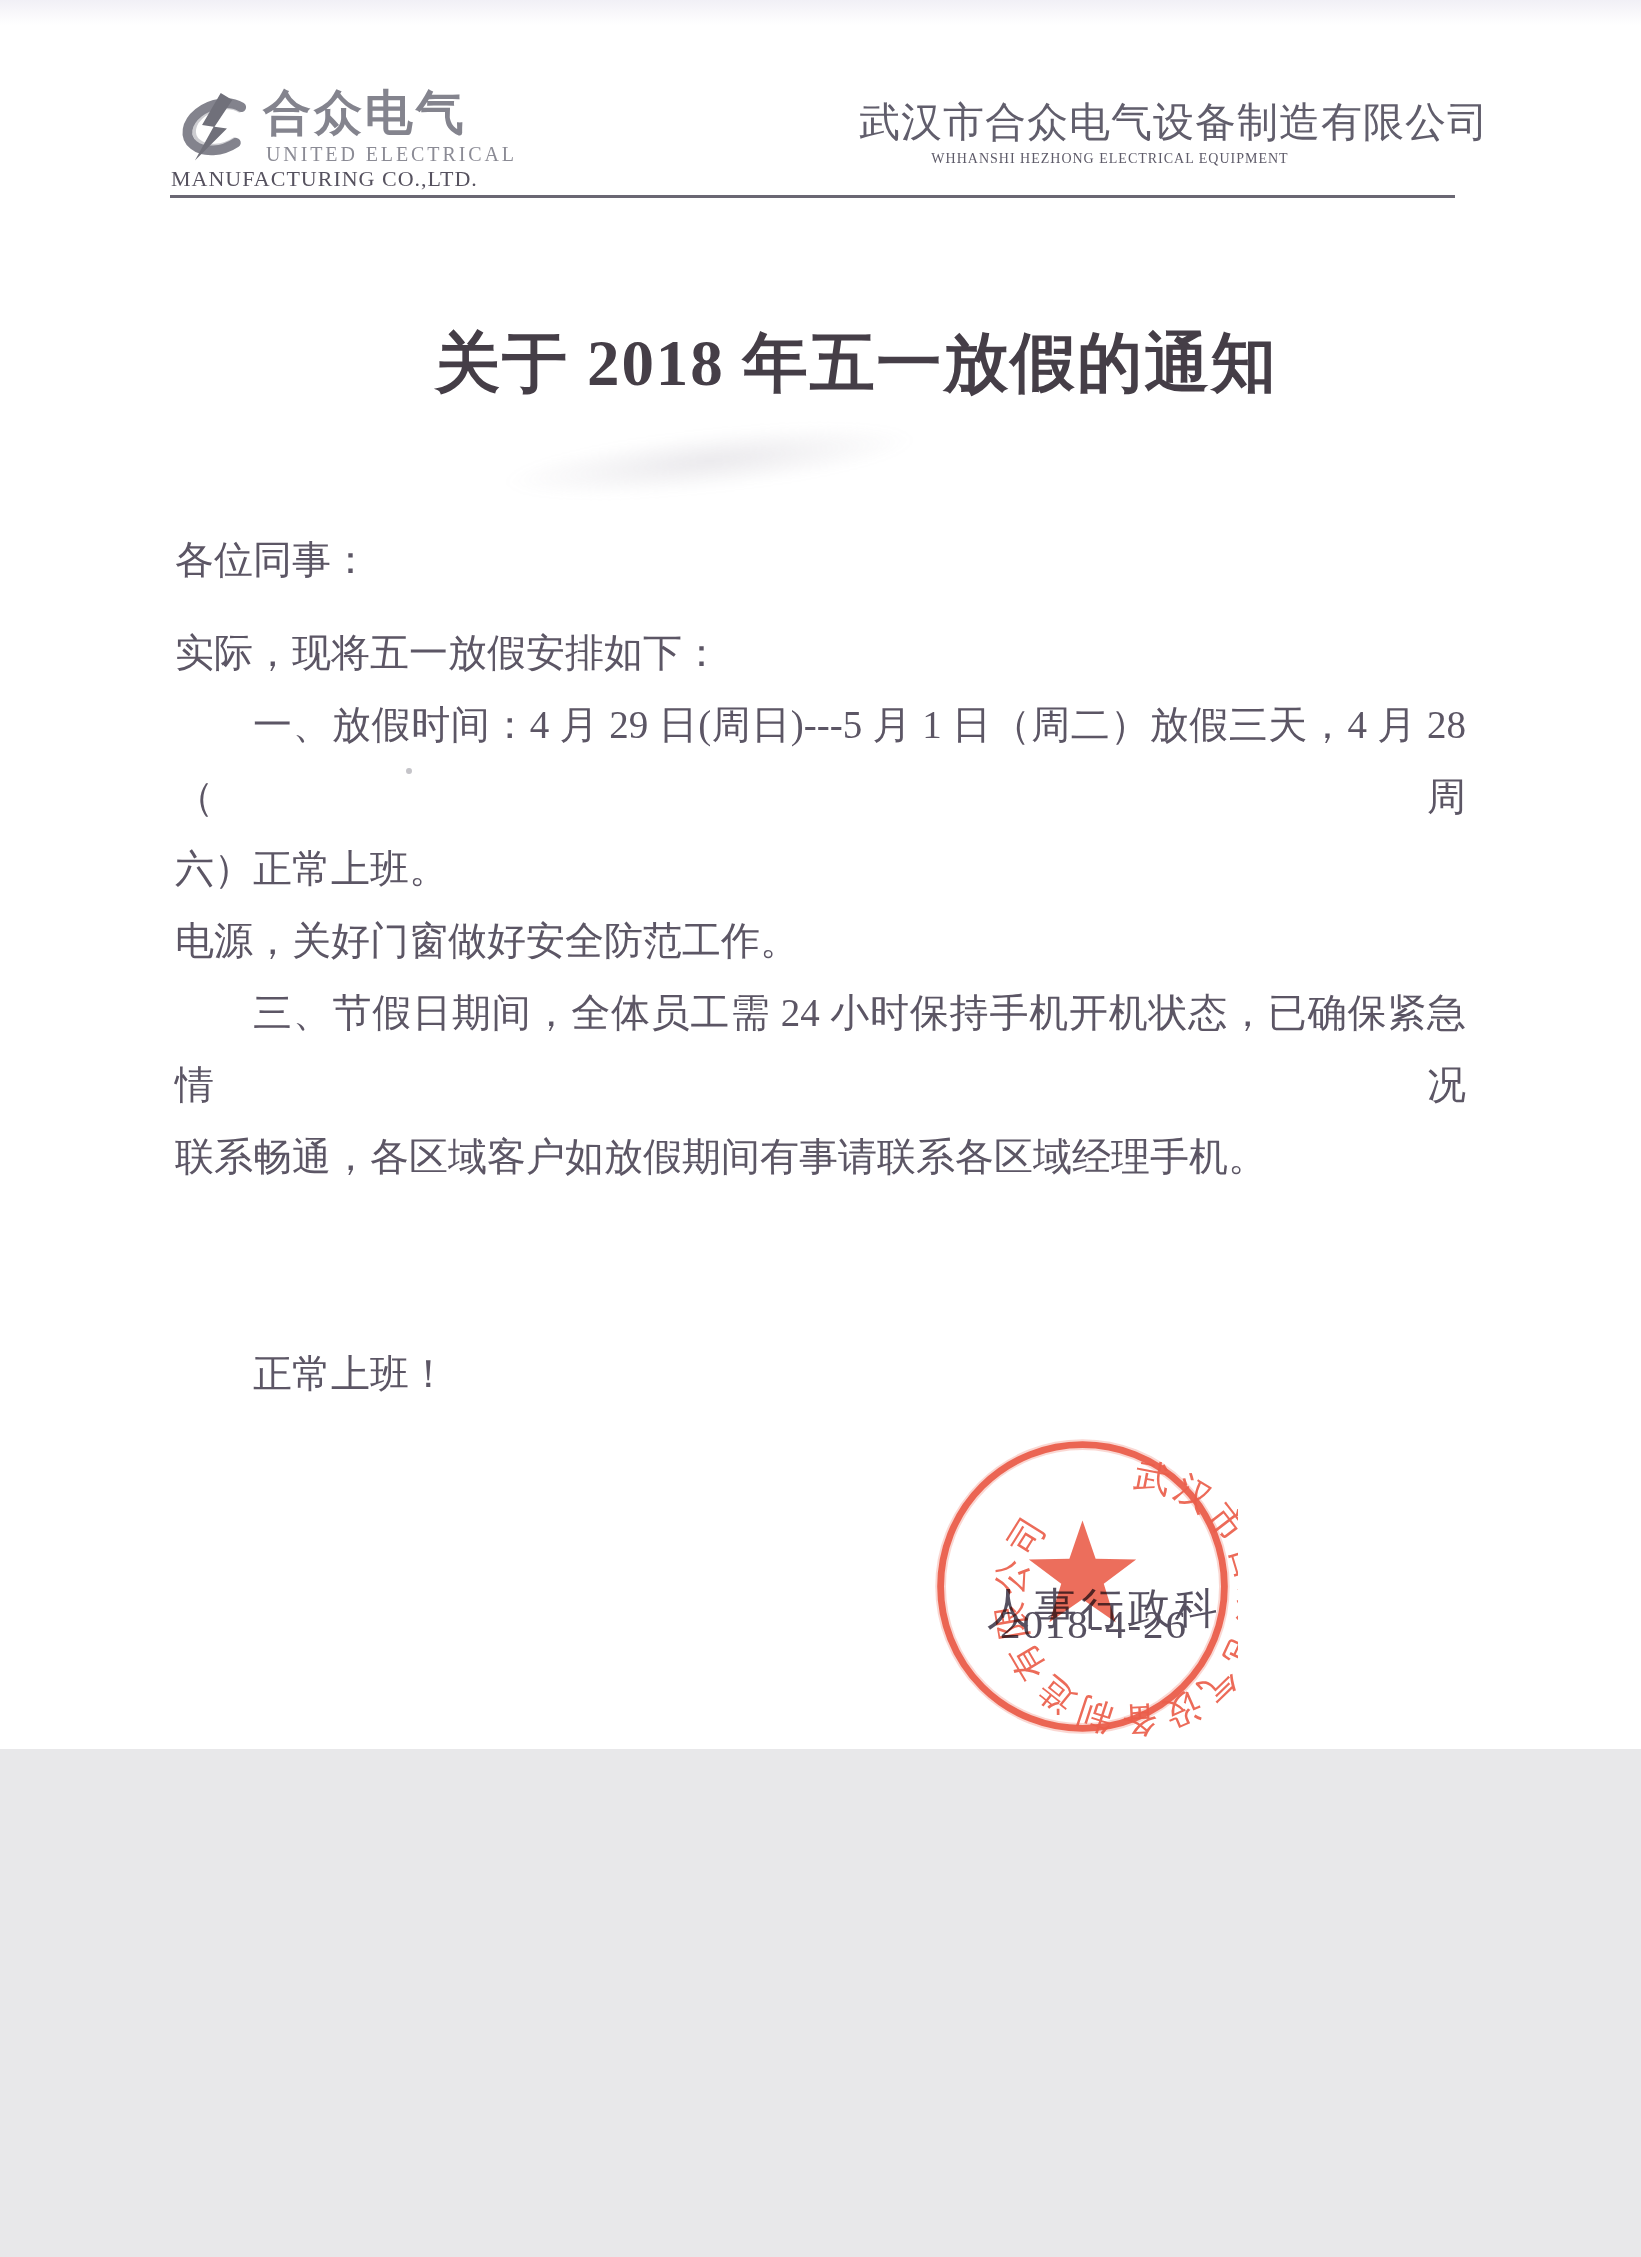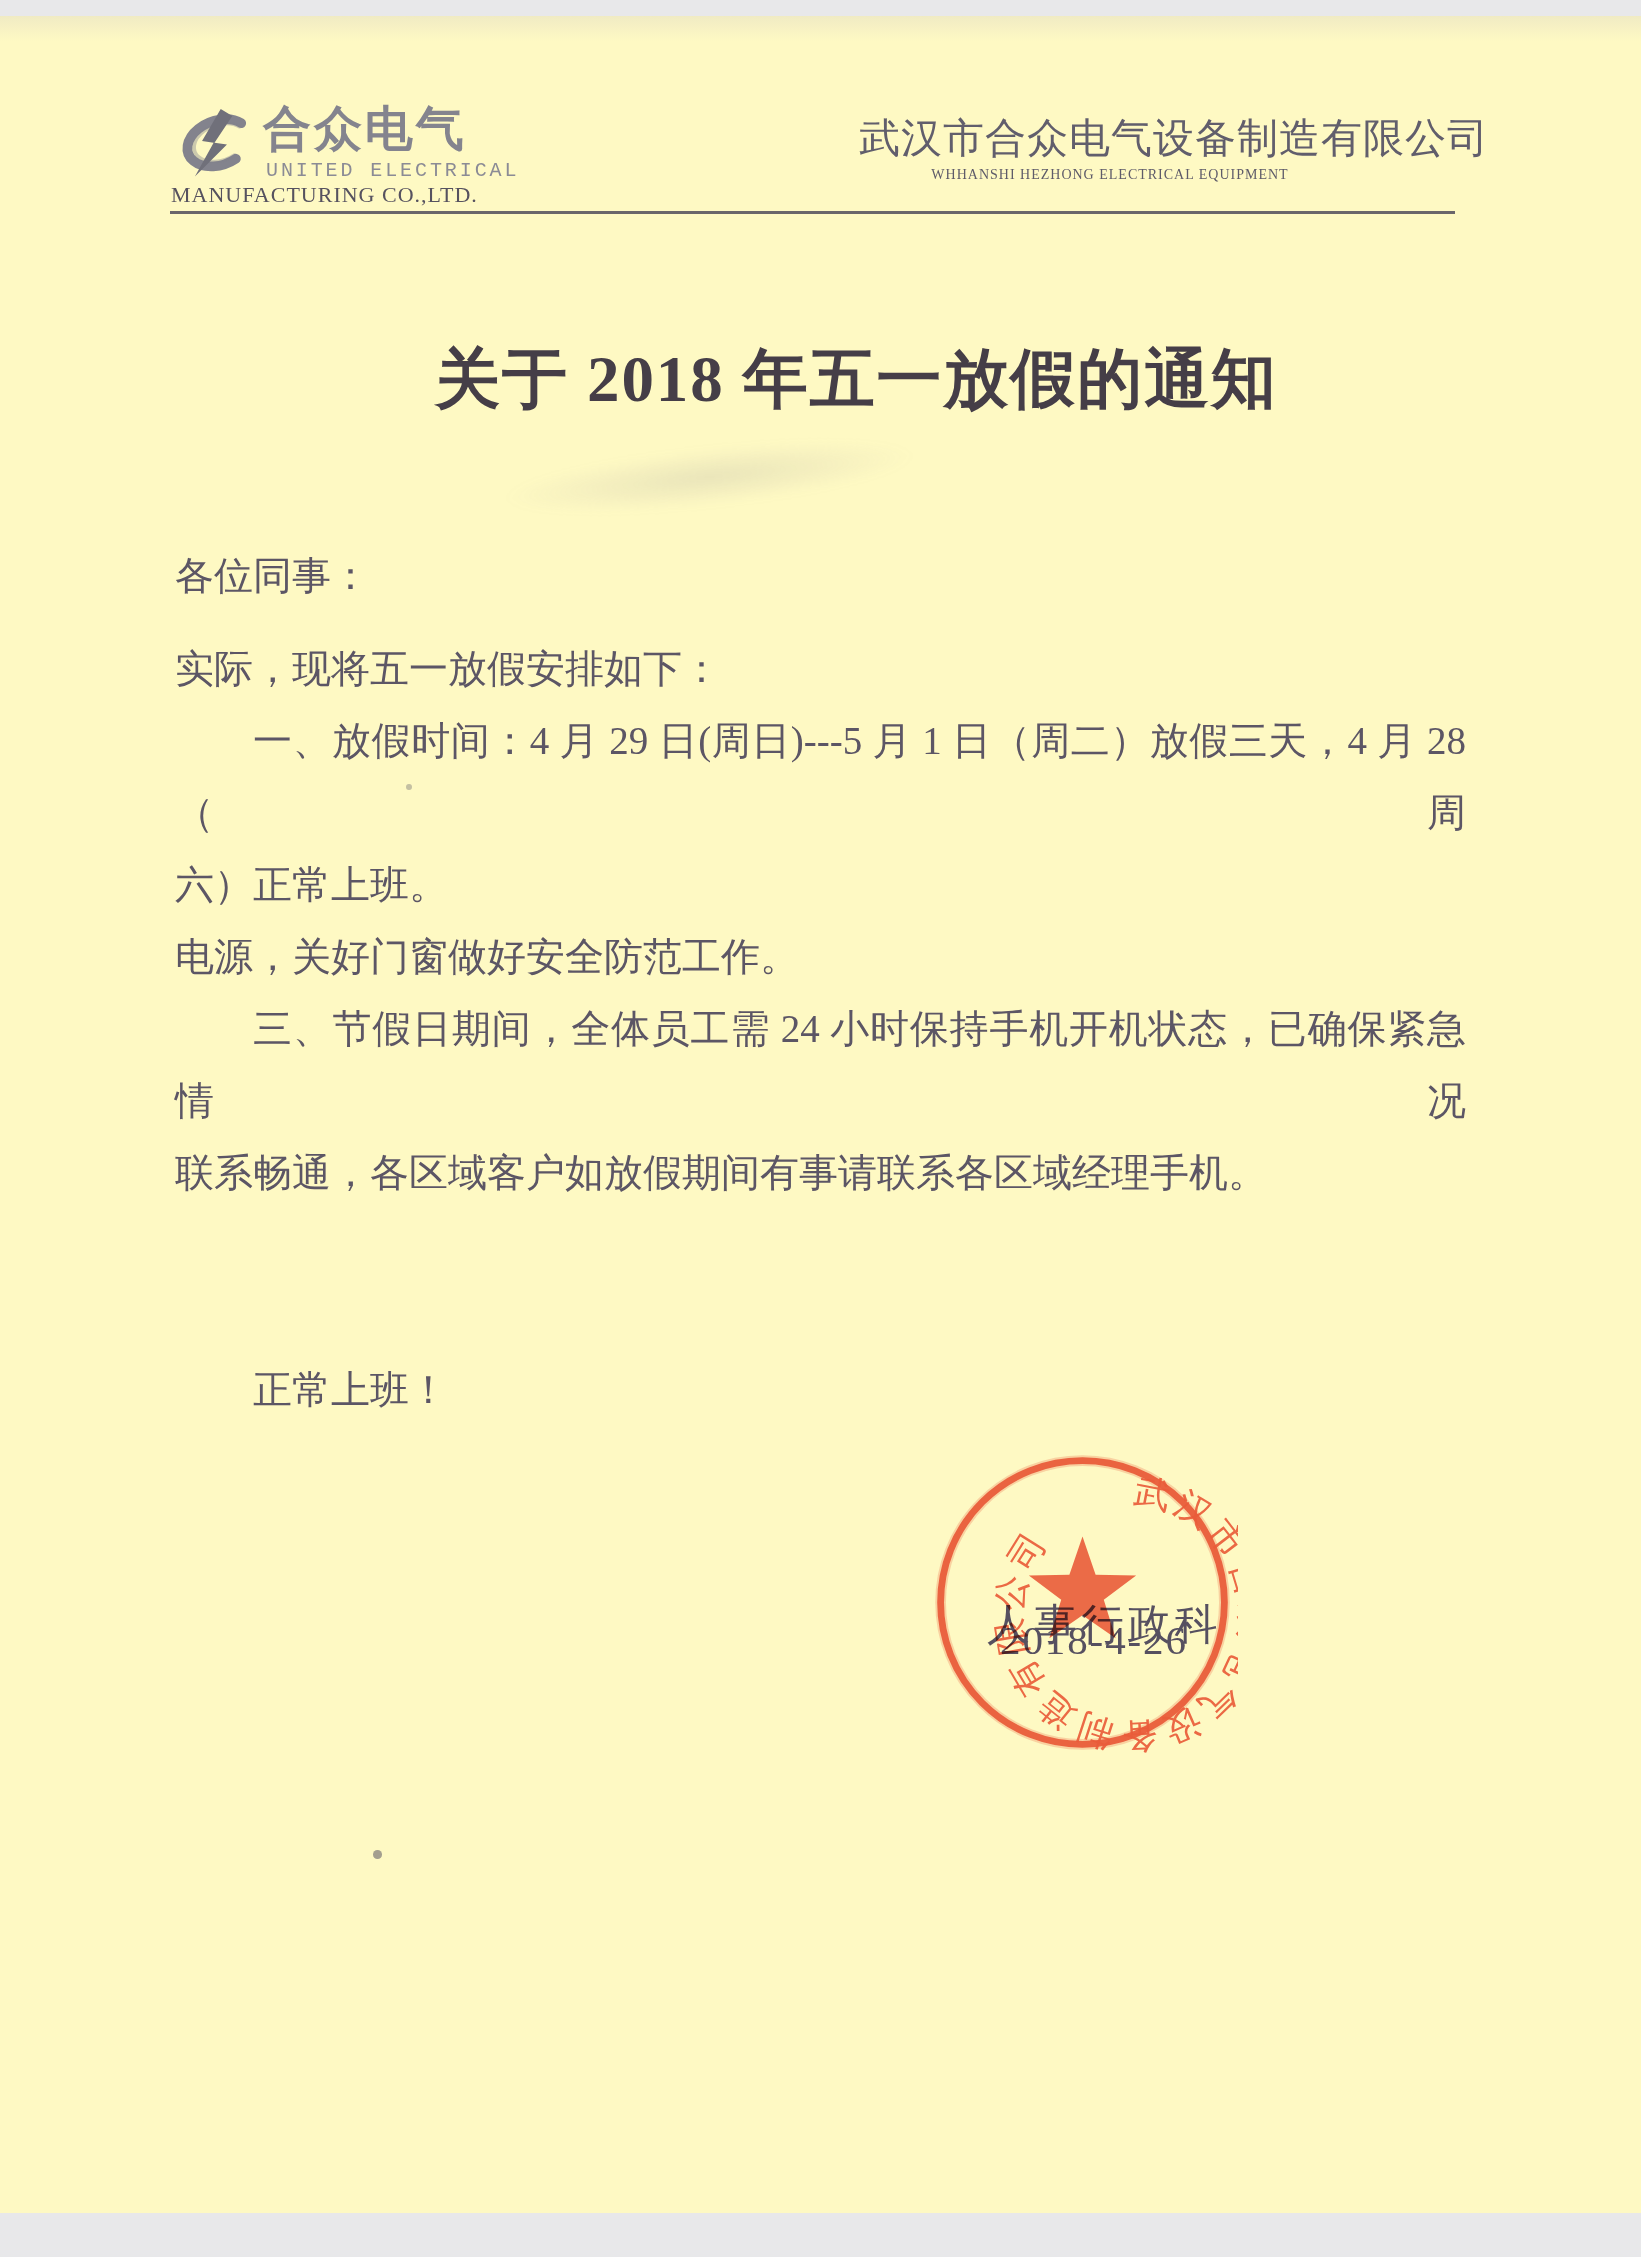--- a/index.html
+++ b/index.html
@@ -1,40 +1,40 @@
 <!DOCTYPE html>
 <html><head>
 <meta charset="utf-8">
 <style>
   html,body{margin:0;padding:0;background:#e8e8ea;}
   .page{
     position:relative;
-    width:1641px;height:2197px;
-    margin:16px auto;
-    background:#fef9c3;
+    width:1641px;height:1749px;
+    margin:0 auto;
+    background:#ffffff;
     overflow:hidden;
     font-family:"Liberation Serif","DejaVu Serif",serif;
   }
   
   .scan-edge-top{
     position:absolute;left:0;top:0;width:1641px;height:25px;
     background:linear-gradient(180deg,rgba(170,160,200,0.16),rgba(255,255,255,0));
     pointer-events:none;
   }
   
   .logo-block{position:absolute;left:170px;top:83px;}
   .logo-mark{position:absolute;left:0;top:5.8px;}
   .logo-cn{
     position:absolute;left:93px;top:5.8px;white-space:nowrap;
     font-family:"Liberation Sans","DejaVu Sans",sans-serif;
     font-weight:800;font-size:48px;line-height:1;color:#84848e;letter-spacing:2.9px;
   }
   .logo-en{
     position:absolute;left:96px;top:60px;white-space:nowrap;
-    font-family:Liberation Mono, monospace;
+    font-family:Liberation Serif, serif;
     font-size:20px;color:#8b8b95;letter-spacing:2.9px;
   }
   .logo-en2{
     position:absolute;left:1px;top:83px;white-space:nowrap;
     font-family:"Liberation Serif","DejaVu Serif",serif;
     font-size:22px;color:#56525f;letter-spacing:1px;
   }
   .company-block{position:absolute;left:859px;top:100px;width:502px;text-align:center;}
   .company-cn{
     font-family:"Liberation Sans","DejaVu Sans",sans-serif;

